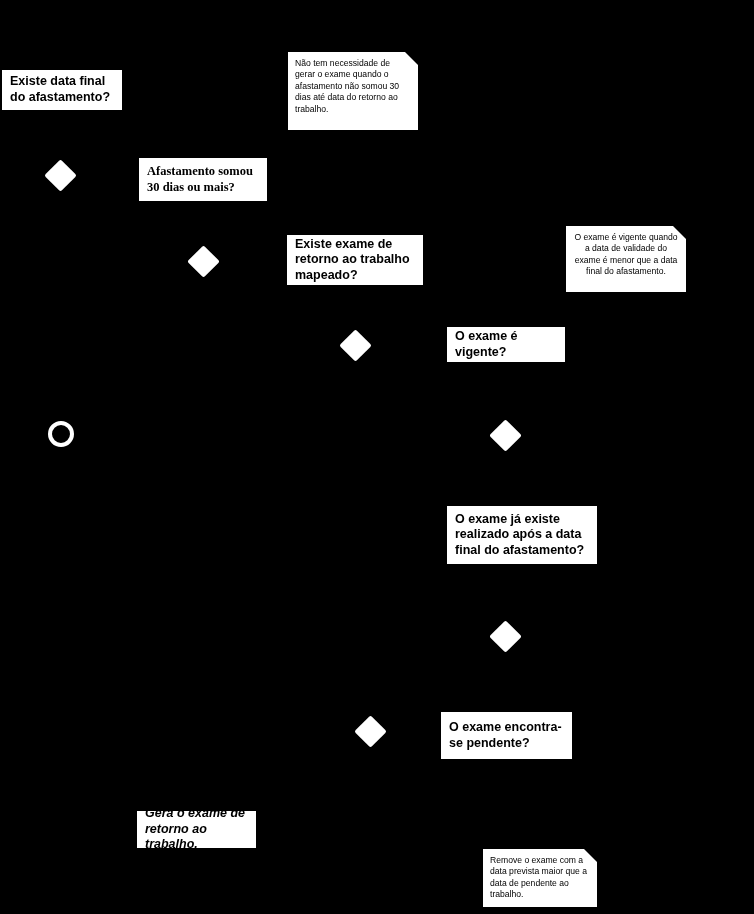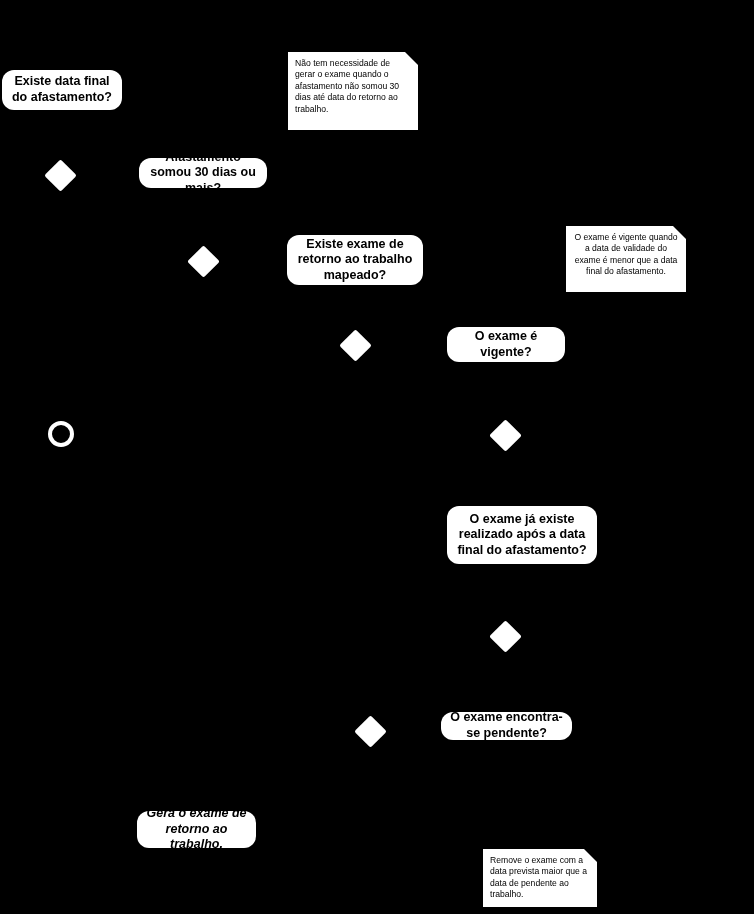--- a/index.html
+++ b/index.html
@@ -15,26 +15,25 @@
     background: #000000;
     overflow: hidden;
     font-family: "Liberation Sans", sans-serif;
   }
 
   
   .label-box {
     position: absolute;
     background: #ffffff;
     color: #000000;
-    border-radius: 12px;
+    border-radius: 0;
     box-sizing: border-box;
     display: flex;
     align-items: center;
     justify-content: center;
-    text-align: center;
     font-family: "Liberation Sans", sans-serif;
     font-size: 12.5px;
     font-weight: bold;
     line-height: 1.25;
     padding: 4px 8px;
   }
 
   
   .diamond {
     position: absolute;
@@ -80,29 +79,29 @@
     display: block;
   }
 </style>
 </head>
 <body>
 
 <div id="canvas">
 
   <div class="label-box" style="left:2px; top:70px; width:120px; height:40px;">Existe data final do afastamento?</div>
 
-  <div class="label-box" style="left:139px; top:158px; width:128px; height:30px;">Afastamento somou 30 dias ou mais?</div>
+  <div class="label-box" style="left:139px; top:158px; width:128px; height:43px;font-family:Liberation Serif, serif;">Afastamento somou 30 dias ou mais?</div>
 
   <div class="label-box" style="left:447px; top:327px; width:118px; height:35px;">O exame é vigente?</div>
 
   <div class="label-box" style="left:287px; top:235px; width:136px; height:50px;">Existe exame de retorno ao trabalho mapeado?</div>
 
   <div class="label-box" style="left:447px; top:506px; width:150px; height:58px;">O exame já existe realizado após a data final do afastamento?</div>
 
-  <div class="label-box" style="left:441px; top:712px; width:131px; height:28px;">O exame encontra-se pendente?</div>
+  <div class="label-box" style="left:441px; top:712px; width:131px; height:47px;">O exame encontra-se pendente?</div>
 
   <div class="label-box" style="left:137px; top:811px; width:119px; height:37px;font-style:italic;">Gera o exame de retorno ao trabalho.</div>
 
 
   <div class="diamond" style="left:49px; top:164px; width:23px; height:23px;"></div>
 
   <div class="diamond" style="left:192px; top:250px; width:23px; height:23px;"></div>
 
   <div class="diamond" style="left:344px; top:334px; width:23px; height:23px;"></div>
 

